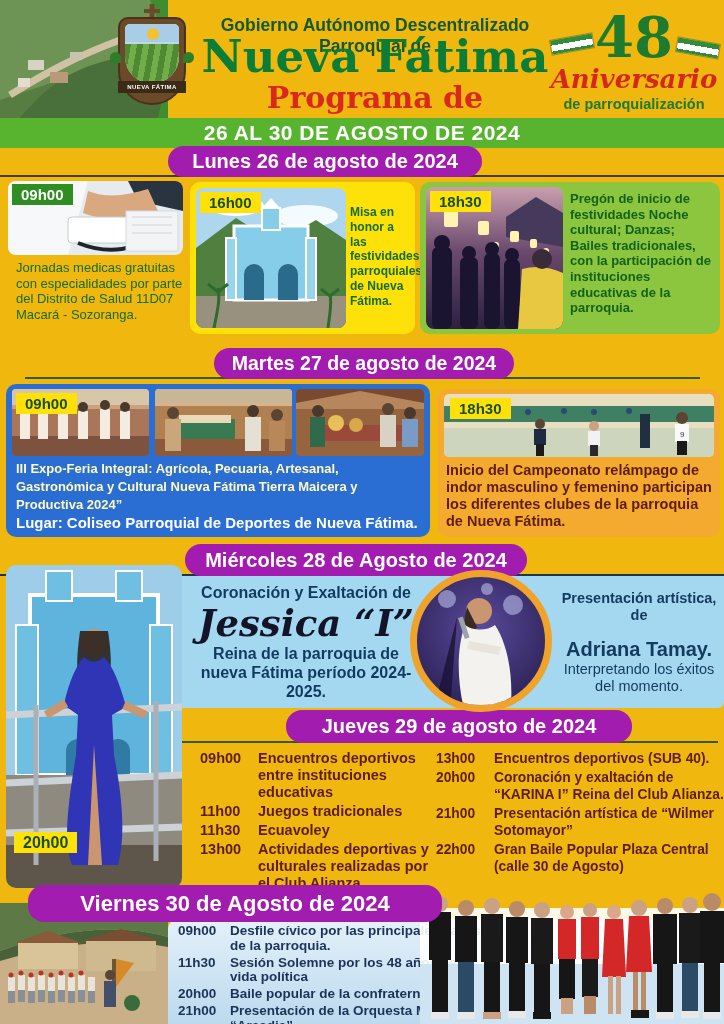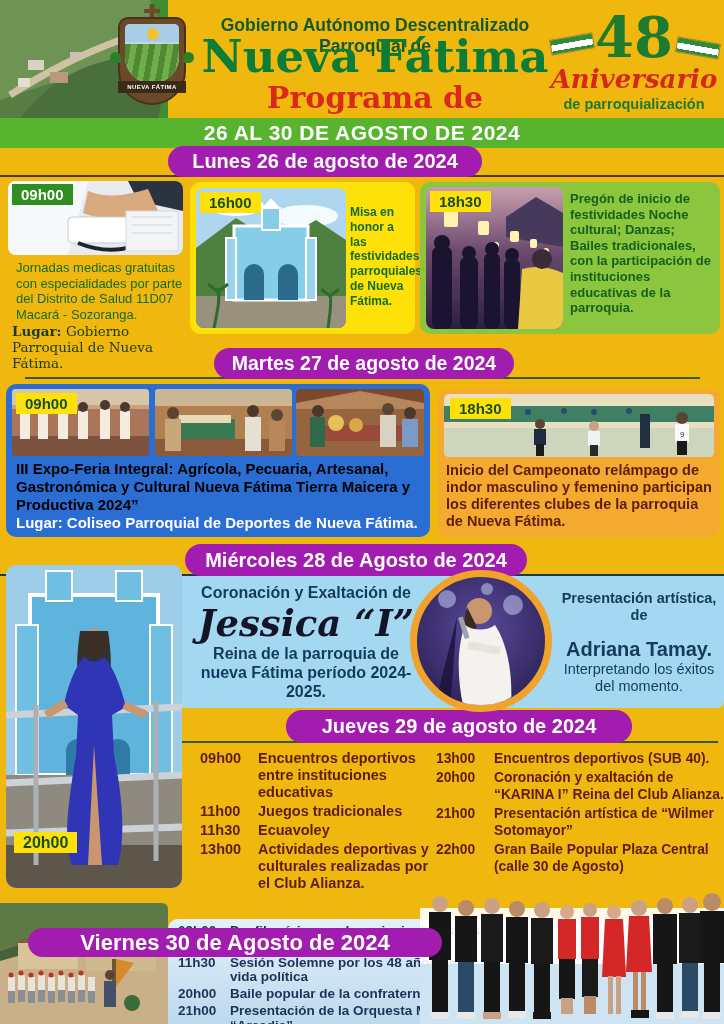--- a/index.html
+++ b/index.html
@@ -92,23 +92,20 @@
         <rect x="60" y="36" width="70" height="26" rx="4" fill="#fff" stroke="#c3ccd4"></rect>
         <path d="M70 62 C100 74 130 70 150 50" stroke="#1d242c" stroke-width="4" fill="none"></path>
         <rect x="118" y="30" width="52" height="40" fill="#f2f4f6" stroke="#d4dae0"></rect>
         <line x1="124" y1="36" x2="164" y2="36" stroke="#cfd6dc"></line>
         <line x1="124" y1="44" x2="164" y2="44" stroke="#cfd6dc"></line>
         <line x1="124" y1="52" x2="164" y2="52" stroke="#cfd6dc"></line>
       </svg>
     </div>
     <span class="badge badge-g" style="left:6px;top:3px">09h00</span>
     <div class="abs" style="left:10px;top:79px;width:172px;font-size:13px;line-height:15.5px;font-weight:normal;color:#156d22">Jornadas medicas gratuitas con especialidades por parte del Distrito de Salud 11D07 Macará - Sozoranga.</div>
-    <div class="abs serif" style="left:6px;top:142px;width:172px;font-size:13.5px;line-height:16px;color:#1c3b14">
-      <span style="font-weight:bold">Lugar:</span><span> Gobierno Parroquial de Nueva Fátima.</span>
-    </div>
   </div>
 
   <div class="card" style="left:190px;top:182px;width:225px;height:152px;background:#ffe10a">
     <div class="photo" style="left:6px;top:6px;width:150px;height:140px">
       <svg viewBox="0 0 150 140" preserveAspectRatio="none">
         <rect width="150" height="140" fill="#aed6ee"></rect>
         <ellipse cx="40" cy="18" rx="28" ry="10" fill="#fff"></ellipse>
         <ellipse cx="110" cy="28" rx="32" ry="11" fill="#f4fbff"></ellipse>
         <path d="M0 60 L40 30 L80 55 L120 32 L150 52 V140 H0 Z" fill="#4f8040"></path>
         <rect x="0" y="108" width="150" height="32" fill="#97917e"></rect>
@@ -212,21 +209,21 @@
           <circle cx="60" cy="36" r="7" fill="#d8a84a"></circle>
         <circle cx="22" cy="22" r="6" fill="#4a382c"></circle>
           <rect x="14" y="28" width="15" height="30" fill="#2f6b4a"></rect>
         <circle cx="92" cy="20" r="6" fill="#5a4434"></circle>
           <rect x="84" y="26" width="16" height="32" fill="#d8d2c4"></rect>
         <circle cx="114" cy="24" r="6" fill="#4a382c"></circle>
           <rect x="106" y="30" width="16" height="28" fill="#7a9ac8"></rect>
       </svg>
     </div>
     <span class="badge badge-y" style="left:10px;top:9px">09h00</span>
-    <div class="abs" style="left:10px;top:76px;width:410px;font-size:15px;line-height:18px;font-weight:bold;color:#000000">III Expo-Feria Integral: Agrícola, Pecuaria, Artesanal, Gastronómica y Cultural Nueva Fátima Tierra Maicera y Productiva 2024”</div>
+    <div class="abs" style="left:10px;top:76px;width:410px;font-size:13px;line-height:18px;font-weight:bold;color:#fef9c3">III Expo-Feria Integral: Agrícola, Pecuaria, Artesanal, Gastronómica y Cultural Nueva Fátima Tierra Maicera y Productiva 2024”</div>
     <div class="abs" style="left:10px;top:130px;width:410px;font-size:15px;line-height:18px;font-weight:bold;color:#fff">Lugar: Coliseo Parroquial de Deportes de Nueva Fátima.</div>
   </div>
 
   <div class="card" style="left:438px;top:389px;width:282px;height:148px;background:#f4a92f">
     <div class="photo" style="left:6px;top:5px;width:270px;height:63px;border-radius:5px">
       <svg viewBox="0 0 270 63" preserveAspectRatio="none">
         <rect width="270" height="63" fill="#e7dfc0"></rect>
         <rect x="0" y="34" width="270" height="29" fill="#cdd6bc"></rect>
         <rect x="0" y="12" width="270" height="16" fill="#3f7f63"></rect>
         <g fill="#2a4a72">
@@ -357,21 +354,21 @@
     <div class="row">
         <span class="t">21h00</span>
         <span class="d">Presentación artística de “Wilmer Sotomayor”</span>
       </div>
     <div class="row">
         <span class="t">22h00</span>
         <span class="d">Gran Baile Popular Plaza Central (calle 30 de Agosto)</span>
       </div>
   </div>
 
-  <div class="abs banner" style="left:28px;top:928px;width:414px;height:29px;font-size:22px;z-index:6">Viernes 30 de Agosto de 2024</div>
+  <div class="abs banner" style="left:28px;top:885px;width:414px;height:37px;font-size:22px;z-index:6">Viernes 30 de Agosto de 2024</div>
 
   <div class="abs" style="left:168px;top:919px;width:556px;height:105px;background:linear-gradient(180deg,#e3f1fa,#bcd9ee);border-radius:10px 0 0 0;z-index:2"></div>
 
   <div class="photo" style="left:0;top:903px;width:168px;height:121px;border-radius:0 6px 0 0;z-index:3">
     <svg viewBox="0 0 168 121" preserveAspectRatio="none">
       <rect width="168" height="121" fill="#c9b089"></rect>
       <path d="M0 0 H168 V34 C120 20 60 26 0 48 Z" fill="#5d7a46"></path>
       <path d="M0 48 C60 26 120 20 168 34 V44 C120 34 60 40 0 58 Z" fill="#49613a"></path>
       <g>
           <rect x="18" y="40" width="60" height="26" fill="#d9c49a"></rect>

